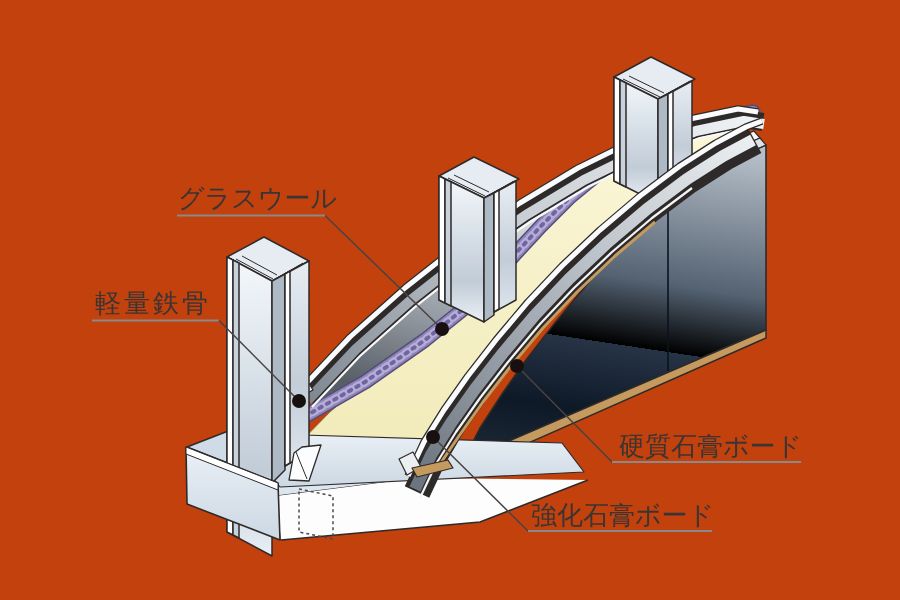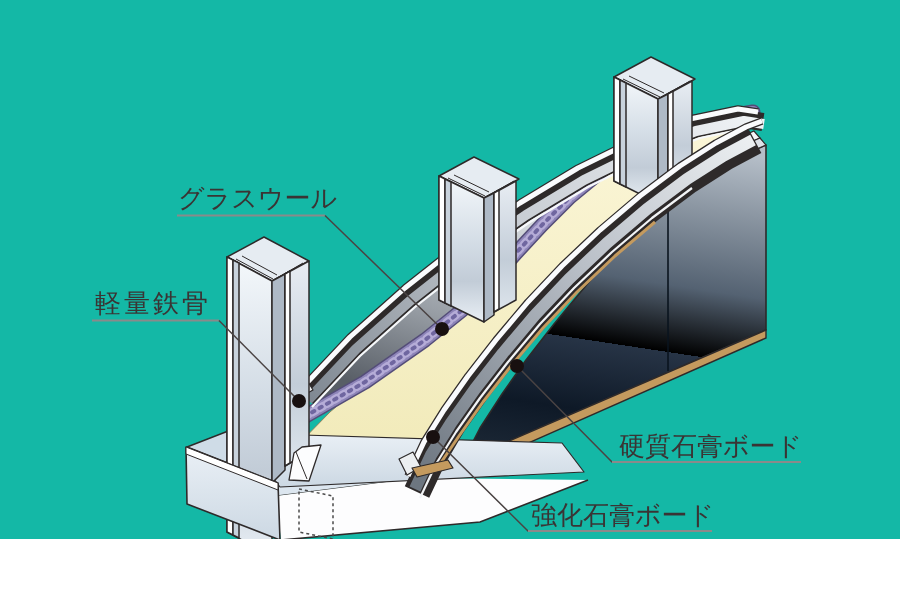--- a/index.html
+++ b/index.html
@@ -1,16 +1,16 @@
 <!DOCTYPE html>
 <html><head>
 <meta charset="utf-8">
 <style>
   html,body{margin:0;padding:0;background:#fff;}
-  .stage{position:relative;width:900px;height:539px;background:#14b8a6;overflow:hidden;
+  .stage{position:relative;width:900px;height:600px;background:#c2410c;overflow:hidden;
          font-family:"Liberation Serif","DejaVu Serif",serif;}
   svg{display:block;}
   .callout-text{fill:#3a3434;font-size:26px;font-family:"Liberation Serif","DejaVu Serif",serif;}
 </style>
 </head>
 <body>
 
 <div class="stage">
 <svg width="900" height="600" viewBox="0 0 900 600">
   <defs>

